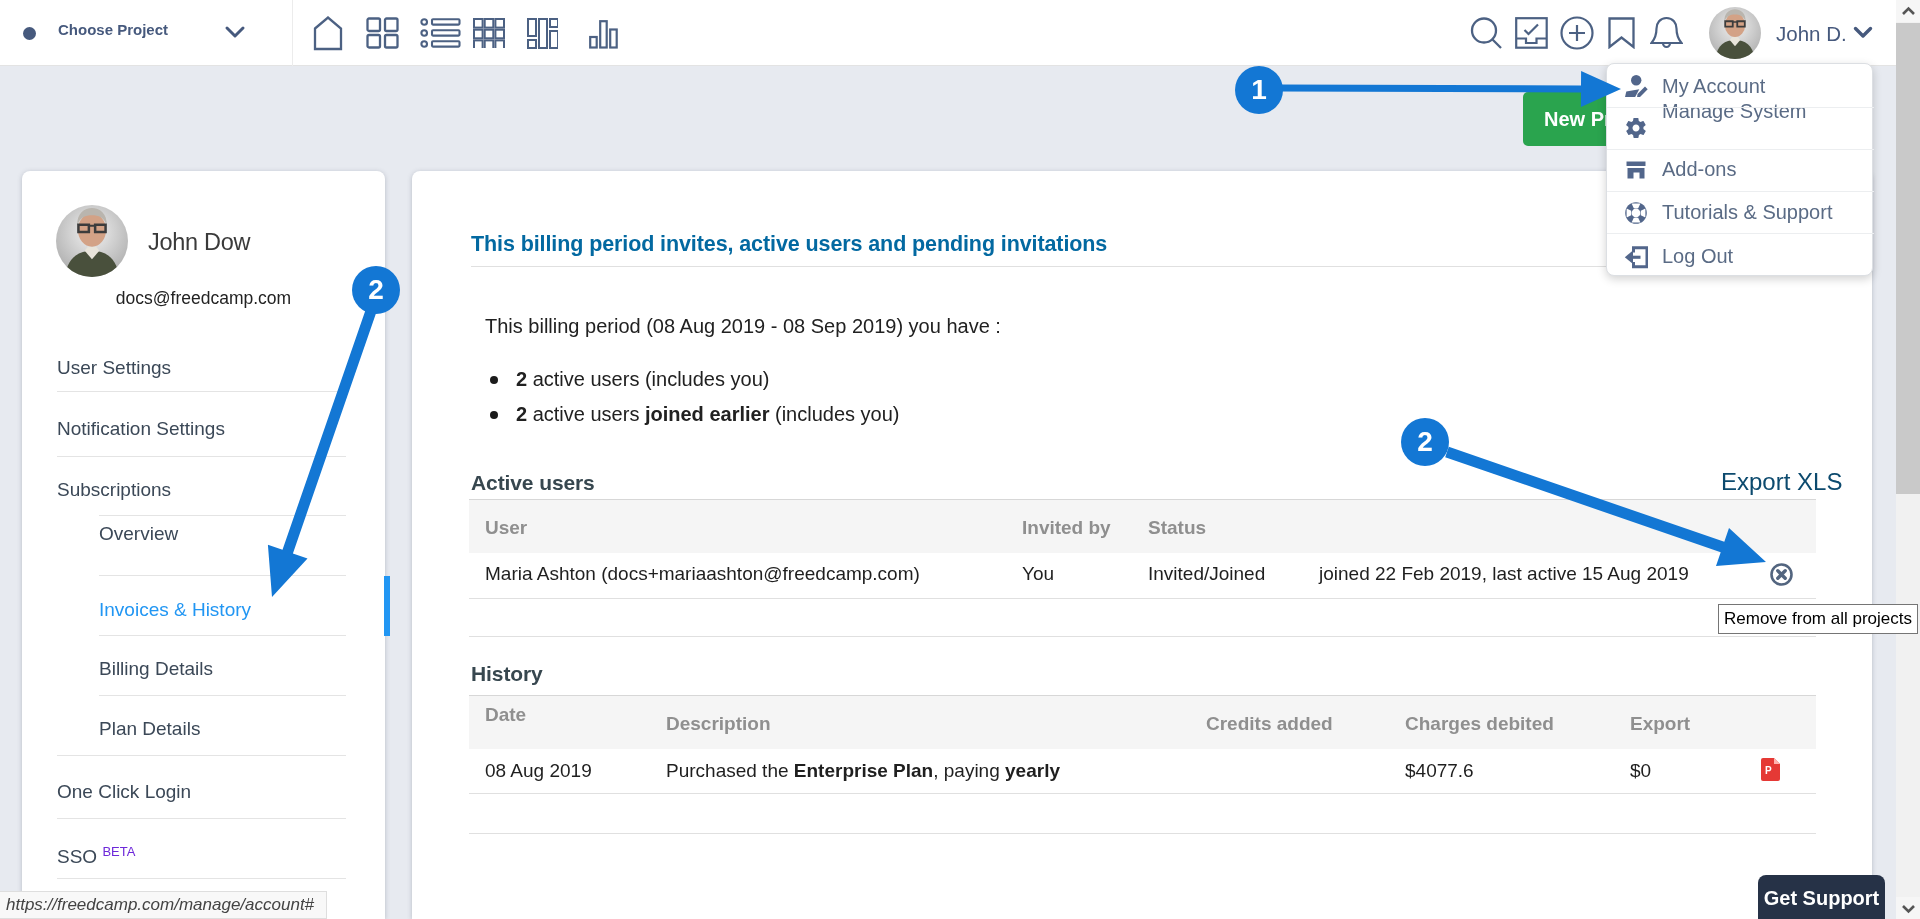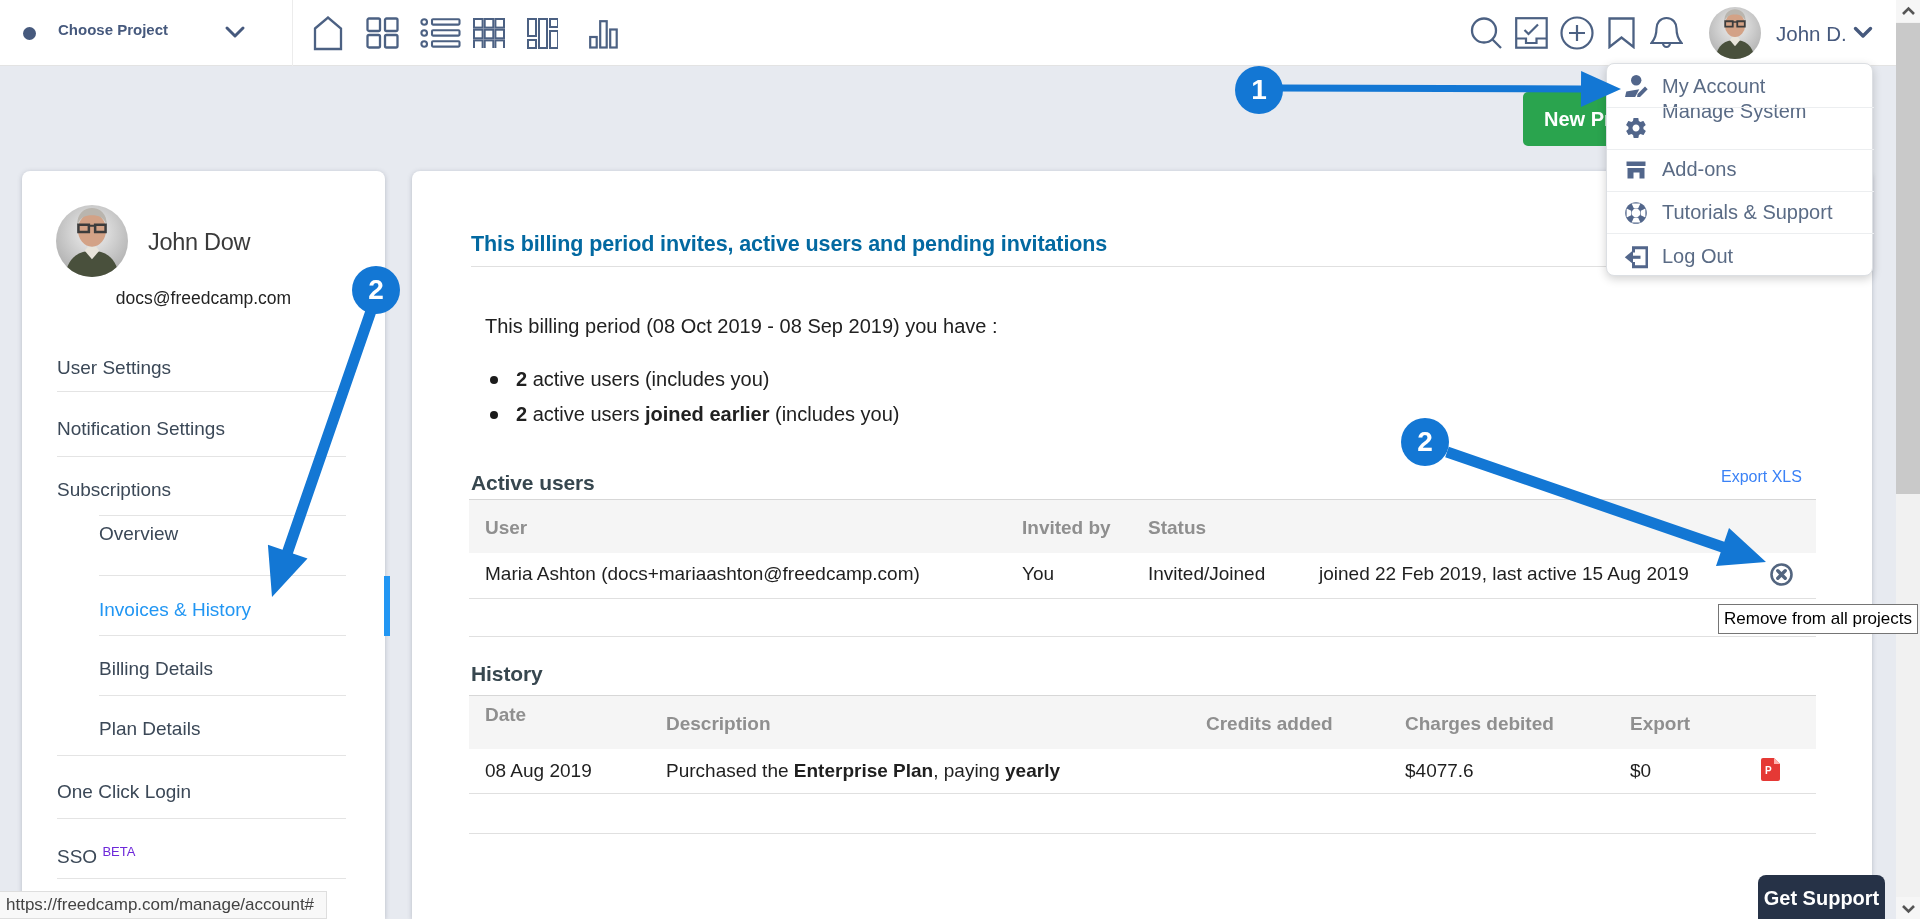--- a/index.html
+++ b/index.html
@@ -34,21 +34,21 @@
 
 #dd { position:absolute; left:1606px; top:63px; width:267px; height:213px; background:#fff; border:1px solid #dcdfe3; border-radius:8px; box-shadow:0 3px 10px rgba(0,0,0,.18); z-index:6; }
 .dditem { position:absolute; left:55px; font-size:20px; color:#5a6b85; }
 .ddsep { position:absolute; left:0; width:267px; height:1px; background:#eceef0; }
 
 .anncircle { position:absolute; width:48px; height:48px; border-radius:50%; background:#1377d4; color:#fff; font-size:28px; font-weight:bold; text-align:center; line-height:48px; z-index:8; }
 #annsvg { position:absolute; left:0; top:0; width:1920px; height:919px; z-index:7; pointer-events:none; }
 
 #newproj { position:absolute; left:1523px; top:92px; width:160px; height:54px; background:#2aa44e; border-radius:5px; color:#fff; font-size:20px; font-weight:bold; line-height:54px; padding-left:21px; z-index:5; }
 #tooltip { position:absolute; left:1718px; top:604px; width:200px; height:30px; background:#fff; border:1px solid #757575; font-size:17px; color:#000; text-align:center; line-height:28px; z-index:30; }
-#urlbar { position:absolute; left:0; top:891px; width:327px; height:28px; background:#f8f8f8; border:1px solid #dedede; border-left:none; font-size:17px; color:#434343; line-height:26px; padding-left:6px; z-index:9; }
+#urlbar { position:absolute; left:0; top:891px; width:327px; height:28px; background:#f8f8f8; border:1px solid #dedede; border-left:none; font-size:17px; color:#434343; line-height:26px; padding-left:6px; z-index:9;font-style:italic; }
 #getsupport { position:absolute; left:1758px; top:875px; width:127px; height:44px; background:#263247; border-radius:8px 8px 0 0; color:#fff; font-size:20px; font-weight:bold; text-align:center; line-height:46px; z-index:9; }
 
 #sbar { position:absolute; left:1896px; top:0; width:24px; height:919px; background:#f1f1f1; z-index:20; }
 #sbar .btn { position:absolute; left:0; width:24px; height:22px; background:#f6f6f6; color:#505050; text-align:center; }
 #sbar .thumb { position:absolute; left:0; top:23px; width:24px; height:471px; background:#c9c9c9; }
 </style>
 </head>
 <body>
 
 <div id="nav">
@@ -210,29 +210,29 @@
   <div class="sitem" style="top:610px;">One Click Login</div>
   <div class="ssep" style="top:647px;"></div>
   <div class="sitem" style="top:673px;">SSO <span style="font-size:13px;color:#6d28d9;vertical-align:7px;">BETA</span></div>
   <div class="ssep" style="top:707px;"></div>
   <div id="activebar"></div>
 </div>
 
 <div id="main">
   <div class="h1" style="top:61px;">This billing period invites, active users and pending invitations</div>
   <div class="hr" style="left:59px;top:95px;width:1345px;"></div>
-  <div class="body-t" style="top:144px;">This billing period (08 Oct 2019 - 08 Sep 2019) you have :</div>
+  <div class="body-t" style="top:144px;">This billing period (08 Aug 2019 - 08 Sep 2019) you have :</div>
   <div class="blt" style="top:205px;"></div>
   <div class="blt" style="top:240px;"></div>
   <div class="body-t" style="left:104px;top:197px;"><b>2</b> active users (includes you)</div>
 
   <div class="body-t" style="left:104px;top:232px;"><b>2</b> active users <b>joined earlier</b> (includes you)</div>
 
   <div class="h2" style="top:300px;">Active users</div>
-  <div class="abs" style="left:1309px;top:297px;font-size:16px;color:#3b82f6;">Export XLS</div>
+  <div class="abs" style="left:1309px;top:297px;font-size:24px;color:#0c4a6e;">Export XLS</div>
 
   <div class="thead" style="top:328px;">
     <div class="th" style="left:16px;top:17px;">User</div>
     <div class="th" style="left:553px;top:17px;">Invited by</div>
     <div class="th" style="left:679px;top:17px;">Status</div>
   </div>
   <div class="td" style="left:73px;top:392px;text-align:center;">Maria Ashton (docs+mariaashton@freedcamp.com)</div>
   <div class="td" style="left:610px;top:392px;">You</div>
   <div class="td" style="left:736px;top:392px;">Invited/Joined</div>
   <div class="td" style="left:907px;top:392px;">joined 22 Feb 2019, last active 15 Aug 2019</div>

